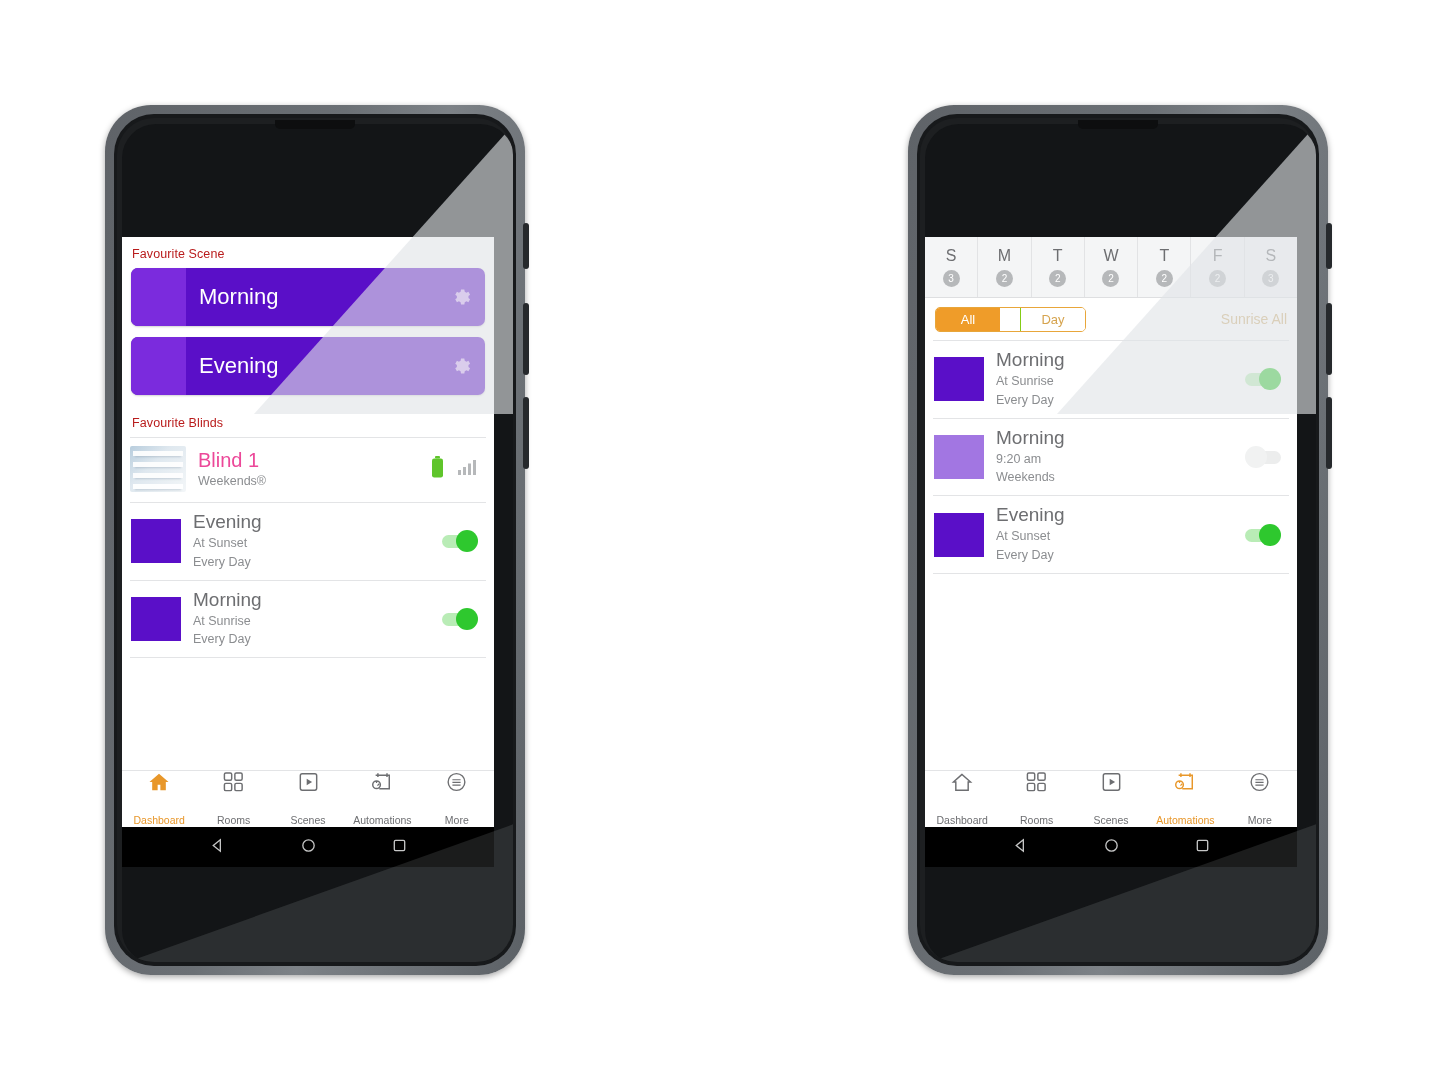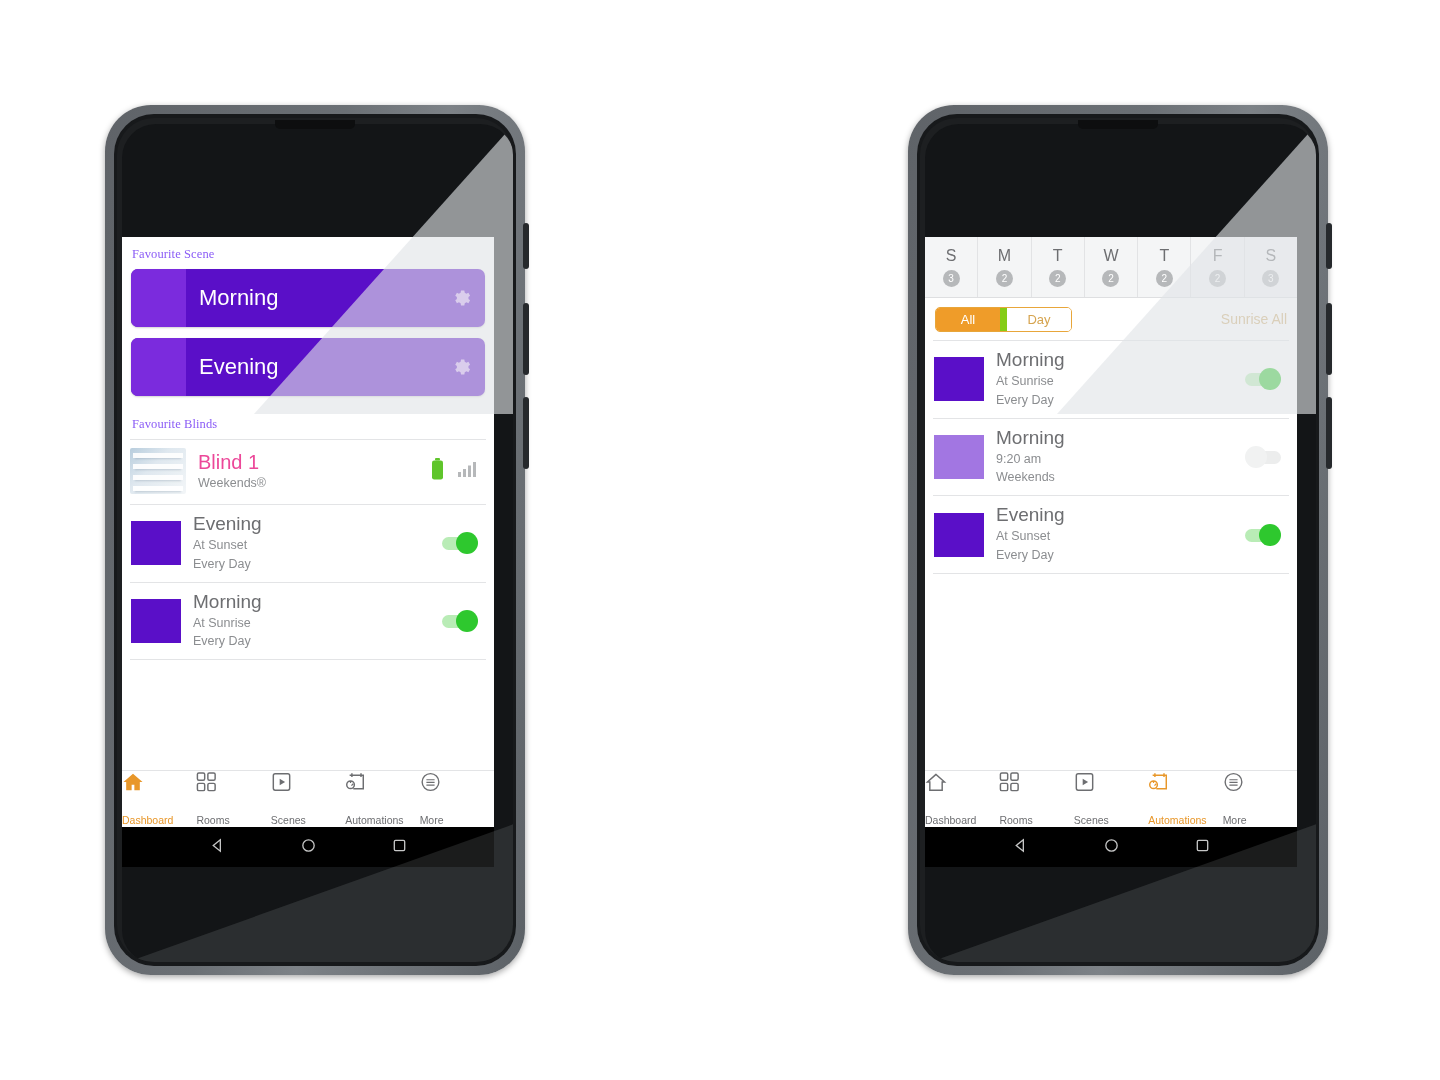--- a/index.html
+++ b/index.html
@@ -80,21 +80,21 @@
 
   .androidbar{
     position:absolute;left:0;bottom:0;width:100%;height:40px;
     background:#000000;z-index:7;
     display:flex;align-items:center;justify-content:center;gap:74px;
   }
   .nav-back,.nav-home,.nav-recent{opacity:.85;}
 
   
   .sec-label{
-    font-size:12.5px;color:#8b5cf6;padding:10px 10px 7px 10px;letter-spacing:.1px;font-family:Liberation Serif, serif;
+    font-size:12.5px;color:#b91c1c;padding:10px 10px 7px 10px;letter-spacing:.1px;
   }
   .scene-card{
     position:relative;height:58px;margin:0 9px 11px 9px;
     border-radius:7px;overflow:hidden;
     background:#5a0fc8;
     display:flex;align-items:center;
     box-shadow:0 1px 2px rgba(0,0,0,.18);
   }
   .scene-strip{
     position:absolute;left:0;top:0;width:55px;height:100%;
@@ -133,21 +133,21 @@
   .tg-knob{position:absolute;right:0;top:0;width:22px;height:22px;border-radius:50%;background:#2ec82e;}
   .toggle.off .tg-track{left:6px;background:#eceded;}
   .toggle.off .tg-knob{right:auto;left:0;background:#f1f2f2;}
 
   
   .tabbar{
     position:absolute;left:0;bottom:40px;width:100%;height:56px;
     background:#ffffff;border-top:1px solid #e3e4e6;
     display:flex;align-items:center;z-index:6;
   }
-  .tab{flex:1;display:flex;flex-direction:column;align-items:flex-start;gap:18px;}
+  .tab{flex:1;display:flex;flex-direction:column;align-items:center;gap:18px;}
   .tab-label{font-size:10.5px;color:#6d6e71;}
   .tab.active .tab-label{color:#e8972a;}
 
   
   .daybar{display:flex;height:60px;background:#f4f5f6;border-bottom:1px solid #dedfe1;}
   .daycol{
     flex:1;display:flex;flex-direction:column;align-items:center;justify-content:center;gap:5px;
     border-right:1px solid #e2e3e5;
   }
   .daycol:last-child{border-right:none;}
@@ -156,21 +156,21 @@
     width:17px;height:17px;border-radius:50%;background:#b6b8ba;color:#ffffff;
     font-size:10px;display:flex;align-items:center;justify-content:center;
   }
   .filterbar{display:flex;align-items:center;height:42px;padding:0 10px;}
   .segmented{display:flex;border:1px solid #e8a63a;border-radius:5px;overflow:hidden;}
   .seg{
     min-width:46px;padding:4px 9px;font-size:13px;text-align:center;
     background:#ffffff;color:#d6a44f;
   }
   .seg.active{background:#ef9c29;color:#ffffff;}
-  .seg + .seg{border-left:7px solid #84cc16;}
+  .seg + .seg{border-left:1px solid #84cc16;margin-left:20px;}
   .disable-all{margin-left:auto;font-size:14px;color:#cfae71;}
   .list-sep{height:1px;background:#e3e4e6;margin:0 8px;}
 </style>
 </head>
 <body>
 
 <div class="phone left">
   <div class="body-shell"></div>
   <div class="side-btn b1"></div>
   <div class="side-btn b2"></div>

